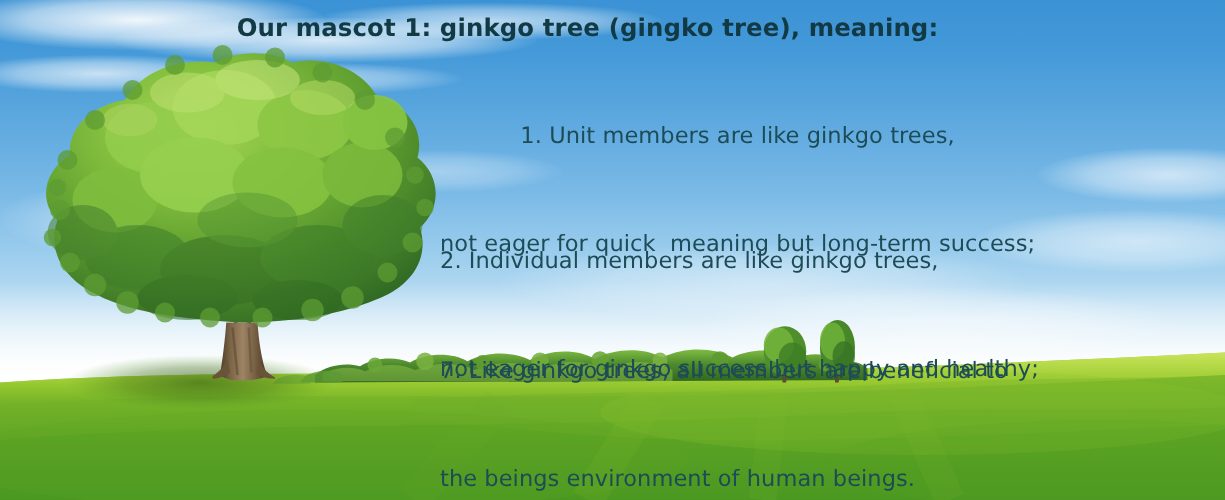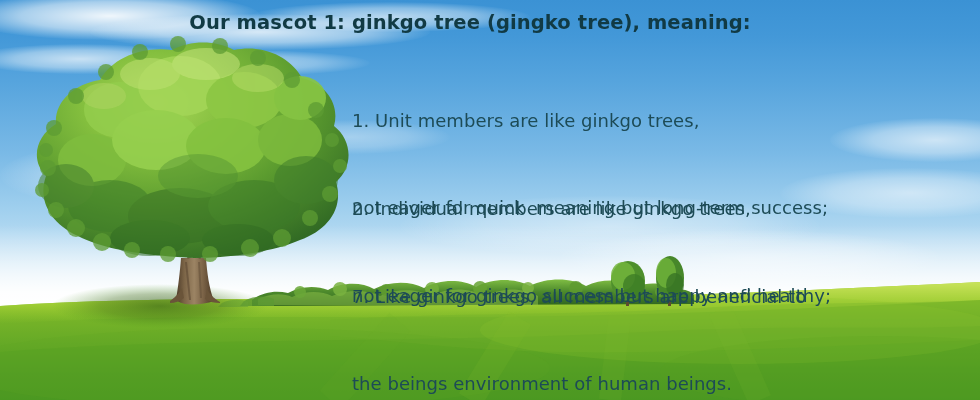--- a/index.html
+++ b/index.html
@@ -100,21 +100,21 @@
   }
   .para {
     position: absolute;
     left: 352px;
     font-size: 18px;
     color: #1d4b56;
     line-height: 29px;
     white-space: pre;
     letter-spacing: .05px;
   }
-  .p1 { top: 48px; }
+  .p1 { top: 36px; text-align: center; }
   .p2 { top: 136px; }
   .p3 { top: 224px; }
   .para .ln { display: block; }
 </style>
 </head>
 <body>
 
 <div id="banner">
 
   <div class="sky"></div>

